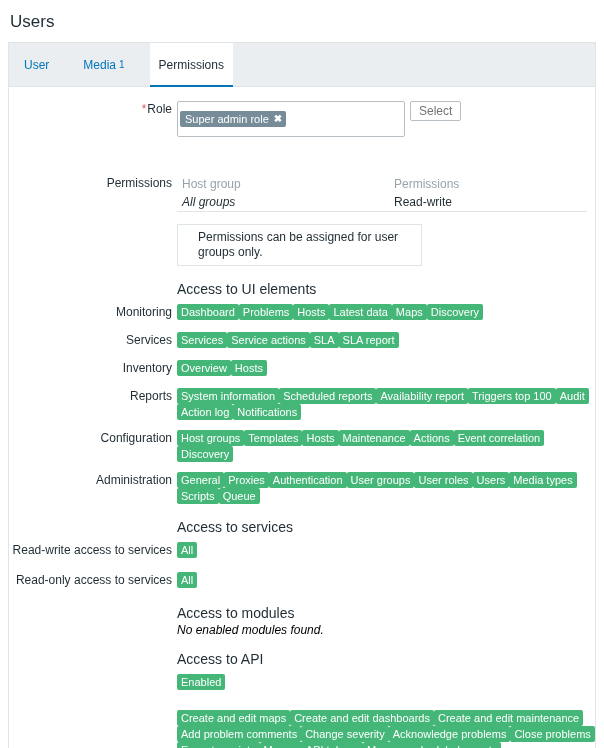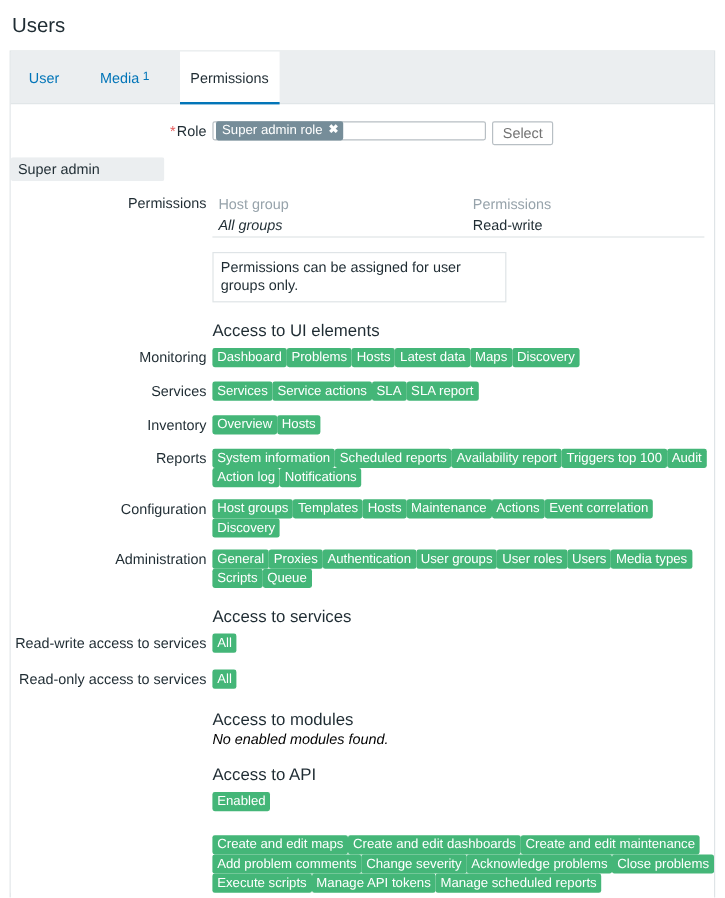--- a/index.html
+++ b/index.html
@@ -106,21 +106,21 @@
     margin-right: 1px;
   }
 
   
   .ms-wrap {
     display: flex;
     align-items: flex-start;
   }
   .multiselect {
     width: 228px;
-    height: 16px;
+    height: 36px;
     border: 1px solid #b8bfc4;
     border-radius: 2px;
     background: #fff;
     display: flex;
     align-items: center;
     padding: 0 2px;
     box-sizing: border-box;
   }
   .chip {
     background: #768d99;
@@ -198,21 +198,21 @@
     line-height: 16px;
   }
 
   
   .info-box {
     width: 245px;
     border: 1px solid #dfe4e7;
     background: #fff;
     font-size: 12px;
     color: #1f2c33;
-    padding: 5px 6px;
+    padding: 5px 20px;
     box-sizing: border-box;
     line-height: 15px;
   }
 
   
   .sec-head {
     font-size: 14px;
     color: #1f2c33;
     line-height: 18px;
     font-weight: normal;
@@ -285,23 +285,20 @@
             </span>
           </div>
           <button class="btn-select">Select</button>
         </div>
       </div>
     </div>
 
     <div class="sp-10"></div>
 
     <div class="row">
-      <div class="fld">
-        <div class="readonly-box">Super admin</div>
-      </div>
     </div>
 
     <div class="sp-10"></div>
 
     <div class="row">
       <div class="lbl">Permissions</div>
       <div class="fld">
         <div class="perm-table">
           <div class="trow">
             <div class="c1 perm-head">Host group</div>

